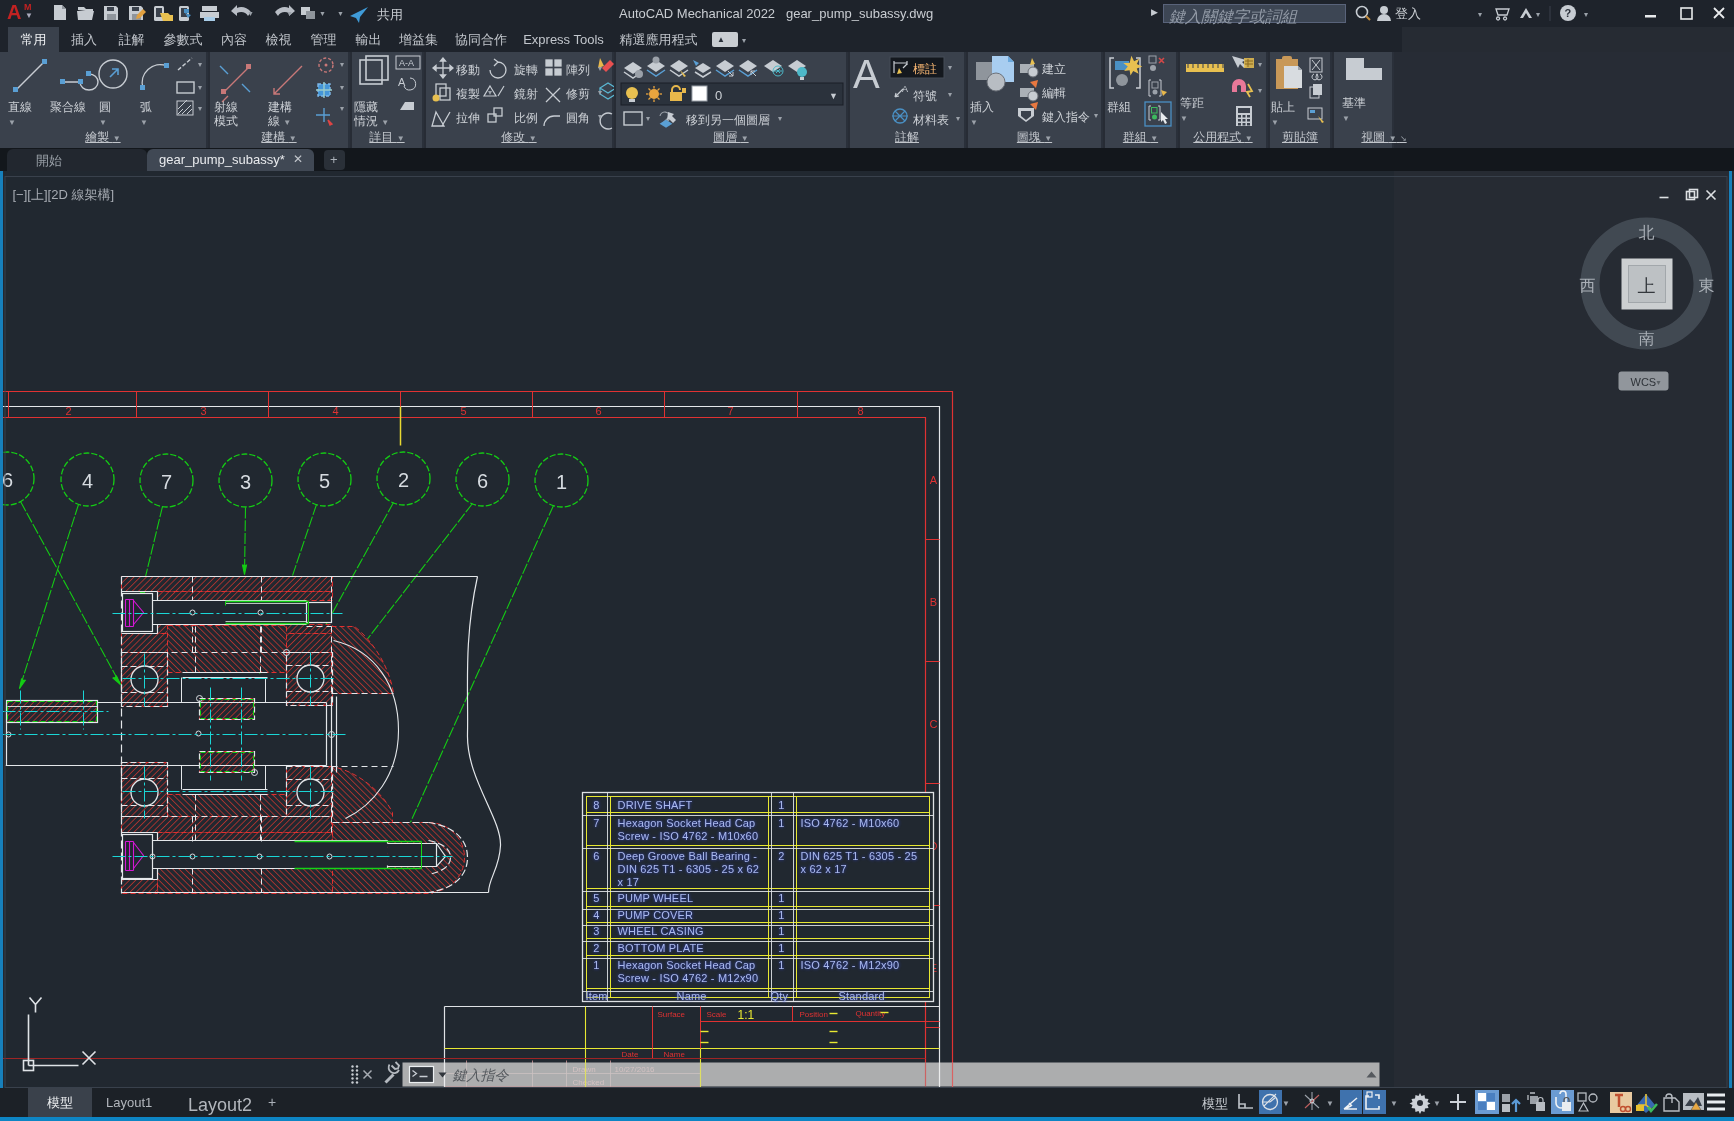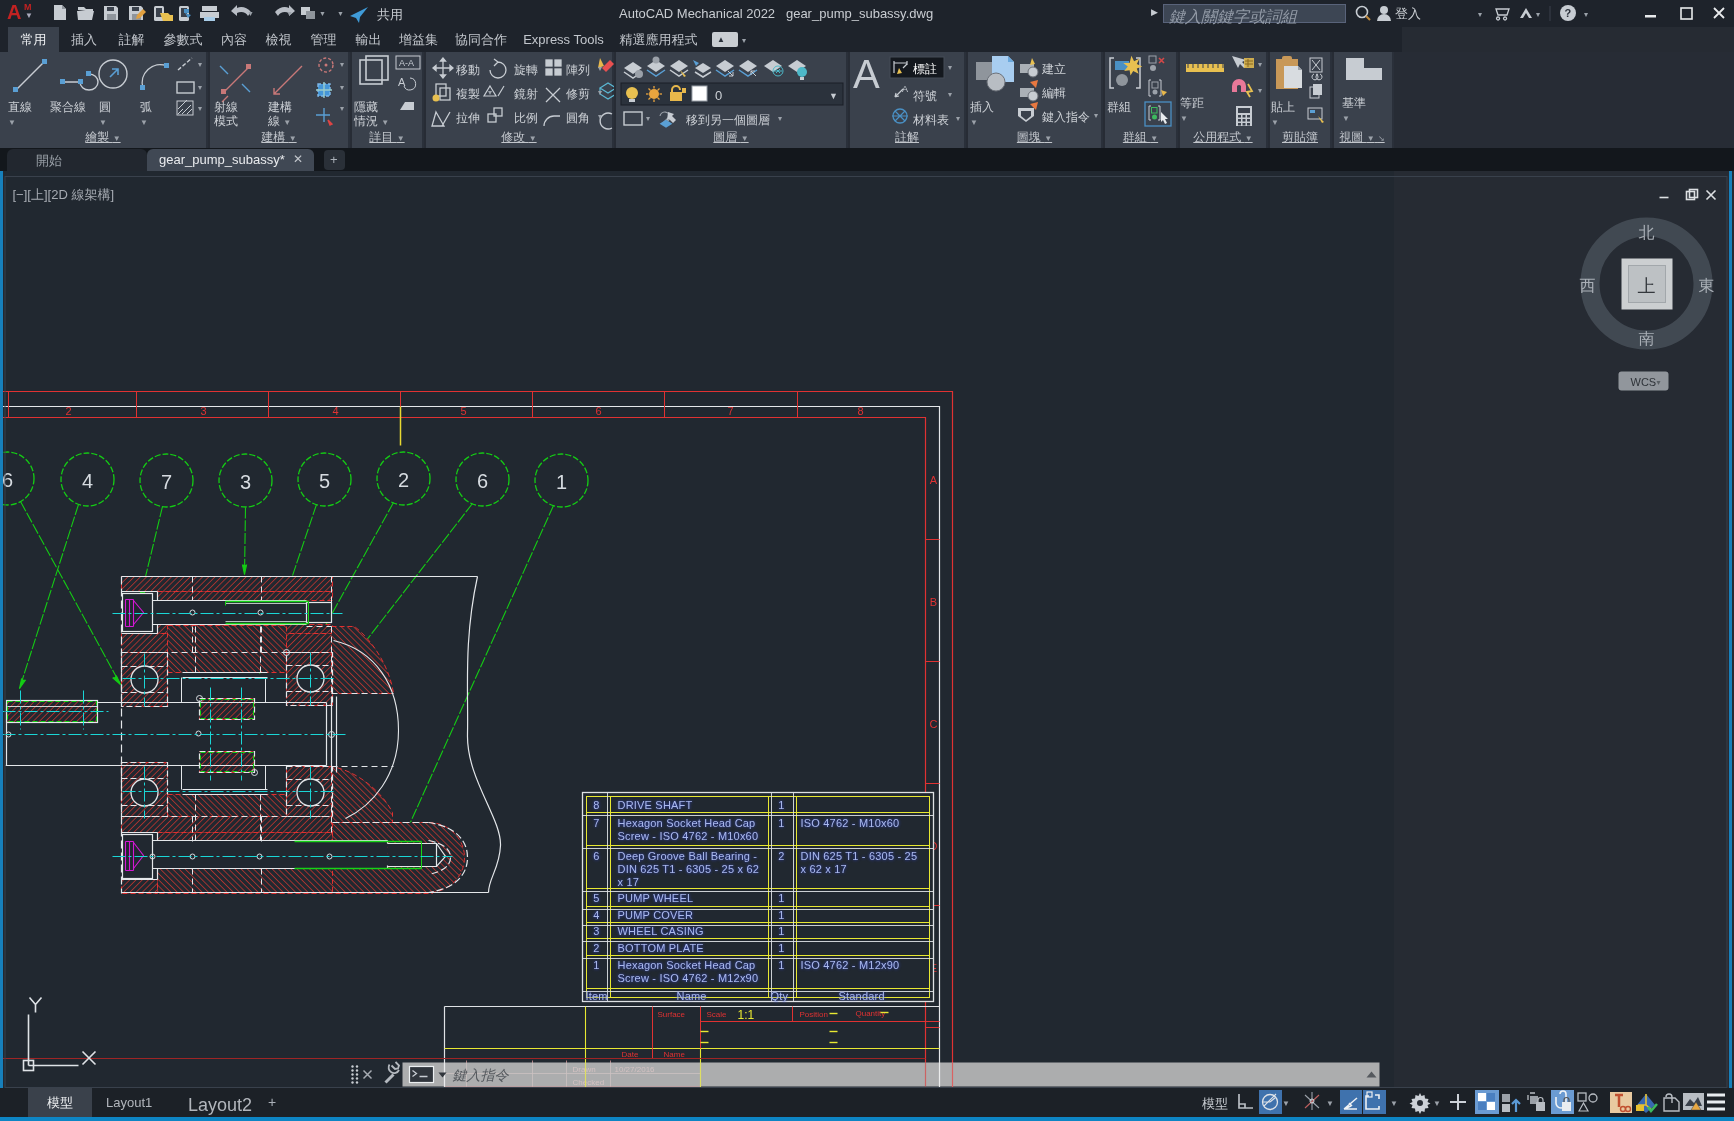--- a/index.html
+++ b/index.html
@@ -343,21 +343,21 @@
     <g transform="translate(43,33)">
             <path d="M2,12 l8,-8 m-8,8 l1,-4 m-1,4 l4,-1" stroke="#c7ccd2" fill="none" stroke-width="1.2"></path>
             <text x="9" y="7" fill="#c7ccd2" font-size="9">A</text>
           </g>
     <g transform="translate(42,56)">
             <circle cx="8" cy="8" r="7" fill="none" stroke="#4a90c4" stroke-width="1.3"></circle>
             <path d="M3,3 l10,10 M13,3 l-10,10 M0,8 h16" stroke="#4a90c4" stroke-width="1.2"></path>
           </g>
   </svg>
   <div class="lbl" style="left:2px;top:58px;width:40px;margin-top:48px;">多行<br>文字 <span class="dar">▼</span></div>
-  <div class="lbl2" style="left:63px;top:9px;color:#ffffff;">標註</div>
+  <div class="lbl2" style="left:63px;top:9px;color:#fdba74;">標註</div>
         <span class="dar abs" style="left:98px;top:11px;">▾</span>
   <div class="lbl2" style="left:63px;top:36px;">符號</div>
         <span class="dar abs" style="left:98px;top:38px;">▾</span>
   <div class="lbl2" style="left:63px;top:60px;">材料表</div>
         <span class="dar abs" style="left:106px;top:62px;">▾</span>
   <div class="ptitle">註解</div>
 </div>
 <div class="panel" style="left:968px;width:135px;">
   <svg class="abs" style="left:0;top:0;" width="135" height="96">
     <g transform="translate(8,4)">
@@ -474,21 +474,21 @@
           </g>
     <g transform="translate(38,56)">
             <rect x="0" y="0" width="14" height="11" fill="none" stroke="#c7ccd2"></rect>
             <rect x="2" y="2" width="5" height="3" fill="#5a9fd4"></rect>
             <path d="M10,8 l6,6 -2,1 z" fill="#e8c050"></path>
           </g>
   </svg>
   <div class="lbl" style="left:1px;top:48px;width:36px;">貼上<br><span class="dar">▼</span></div>
   <div class="ptitle">剪貼簿</div>
 </div>
-<div class="panel" style="left:1334px;width:60px;">
+<div class="panel" style="left:1334px;width:60px;padding-left:22px;">
   <svg class="abs" style="left:0;top:0;" width="60" height="96">
     <path d="M12,6 v22 h36 v-12 h-18 v-10 z" fill="#c7ccd2"></path>
   </svg>
   <div class="lbl" style="left:8px;top:44px;width:44px;">基準<br><span class="dar">▼</span></div>
   <div class="ptitle" style="width:56px;">視圖 <span class="dar">▼</span> <span class="dar">↘</span></div>
 </div>
 </div>
 
 <div id="filebar">
   <div class="abs" style="left:7px;top:1px;width:140px;height:22px;background:#22272f;border-radius:6px 6px 0 0;"></div>

